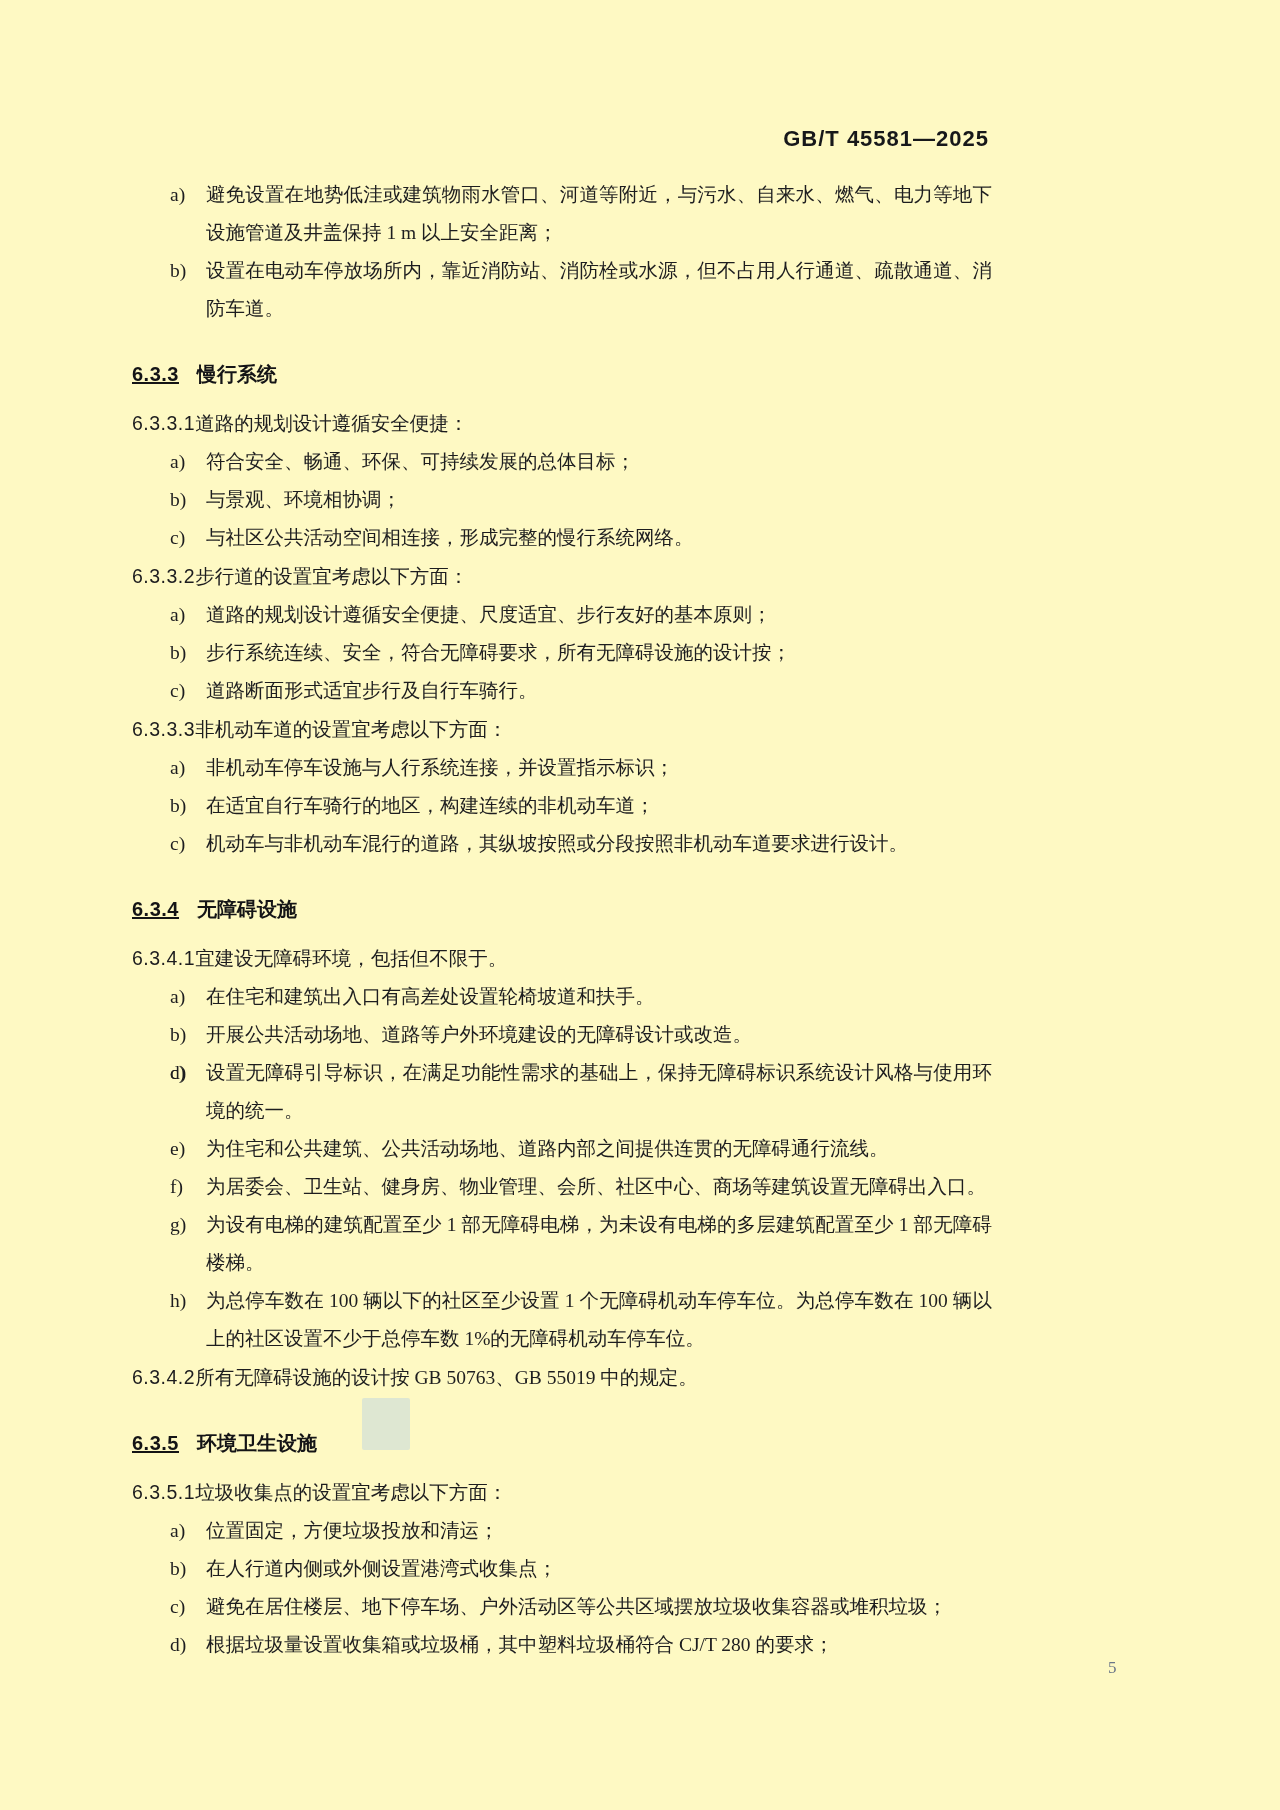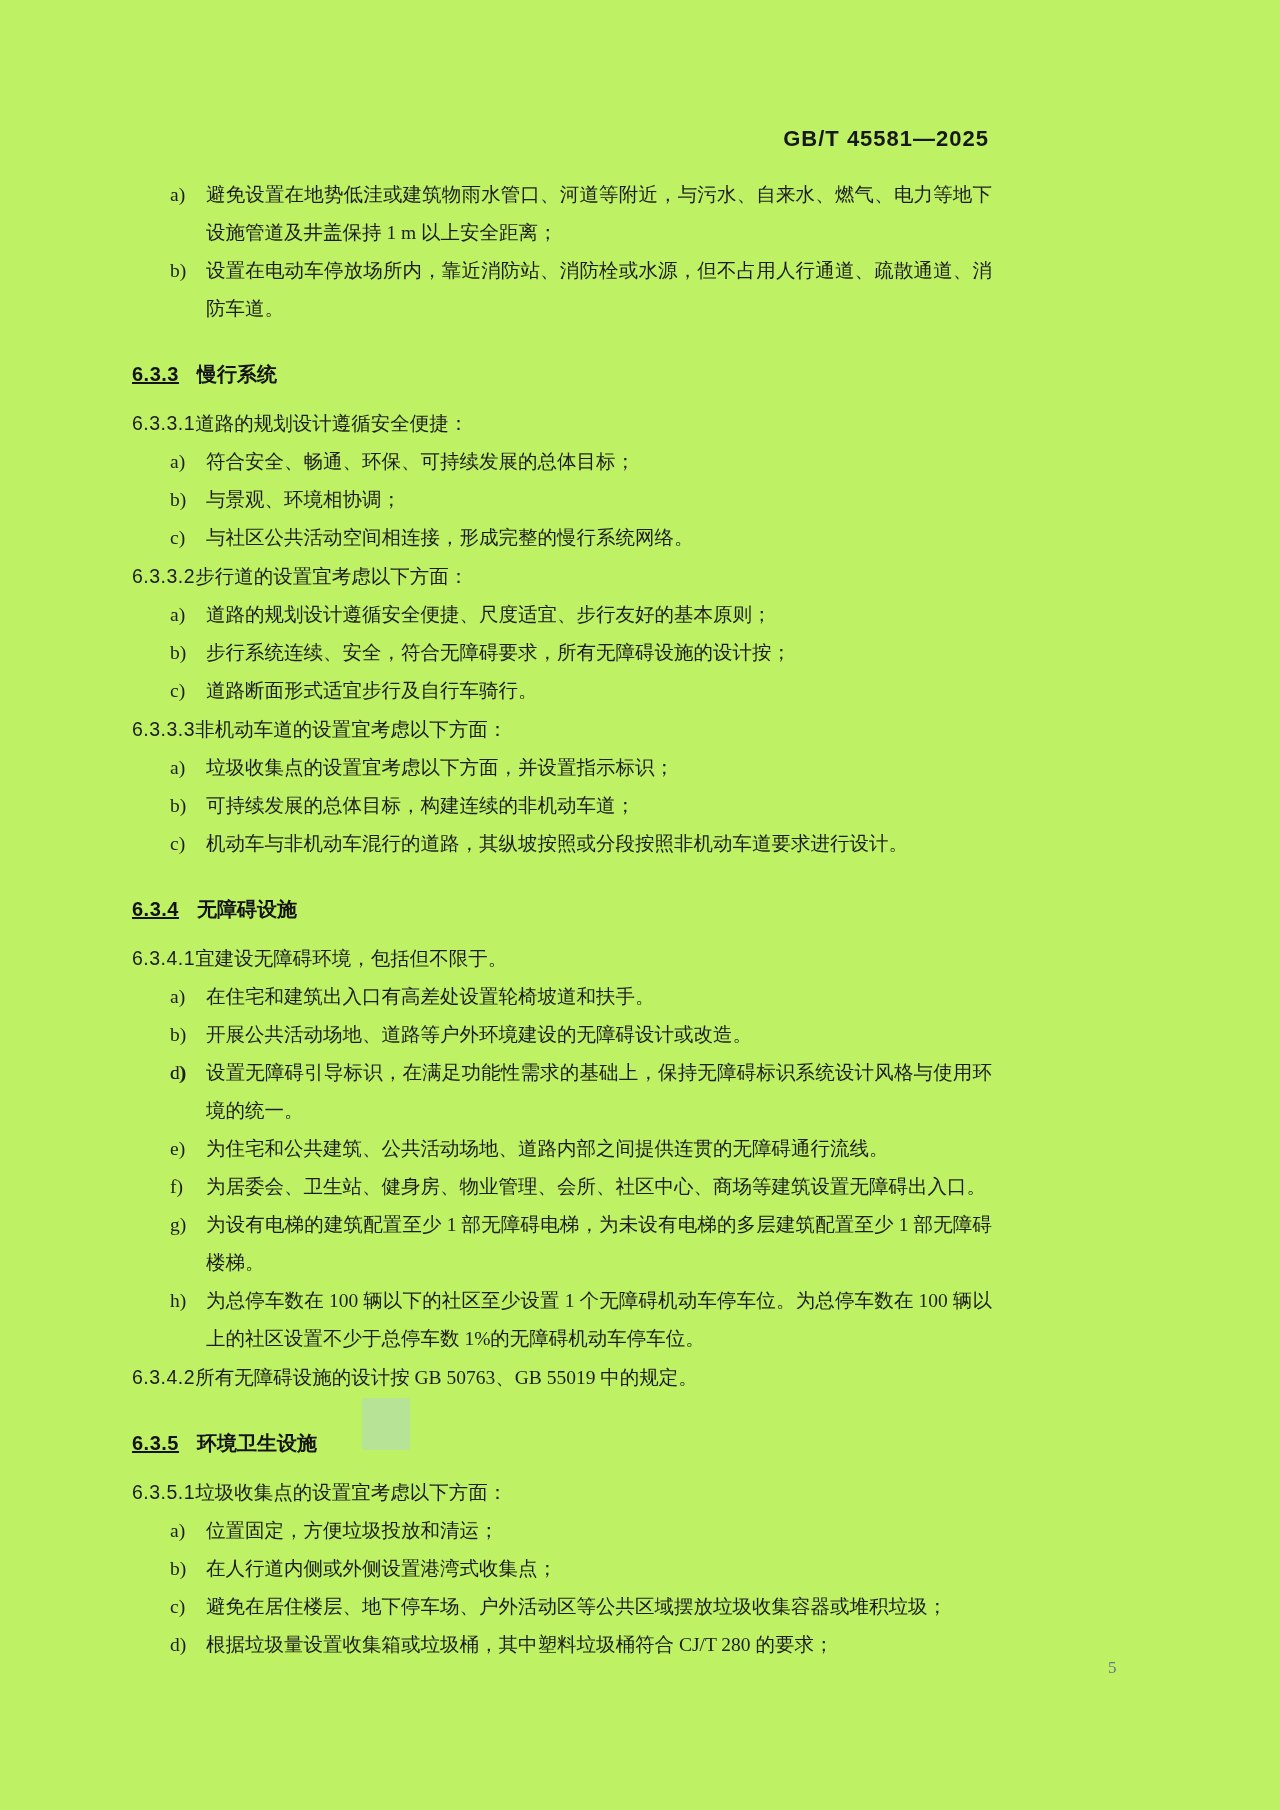--- a/index.html
+++ b/index.html
@@ -5,21 +5,21 @@
   html, body {
     margin: 0;
     padding: 0;
     background: #e8e8e8;
   }
   .page {
     position: relative;
     width: 1280px;
     height: 1810px;
     margin: 0 auto;
-    background: #bef264;
+    background: #fef9c3;
     overflow: hidden;
     font-family: "Liberation Serif", "DejaVu Serif", serif;
     color: #1d1d1f;
   }
   .doc-number {
     position: absolute;
     top: 126px;
     right: 291px;
     font-family: "Liberation Sans", "DejaVu Sans", sans-serif;
     font-weight: bold;
@@ -95,22 +95,22 @@
       <div class="heading"><span class="num">6.3.3</span><span class="ttl">慢行系统</span></div>
       <div class="clause"><span class="num">6.3.3.1</span><span>道路的规划设计遵循安全便捷：</span></div>
       <div class="item"><span class="letter">a)</span><span>符合安全、畅通、环保、可持续发展的总体目标；</span></div>
       <div class="item"><span class="letter">b)</span><span>与景观、环境相协调；</span></div>
       <div class="item"><span class="letter">c)</span><span>与社区公共活动空间相连接，形成完整的慢行系统网络。</span></div>
       <div class="clause"><span class="num">6.3.3.2</span><span>步行道的设置宜考虑以下方面：</span></div>
       <div class="item"><span class="letter">a)</span><span>道路的规划设计遵循安全便捷、尺度适宜、步行友好的基本原则；</span></div>
       <div class="item"><span class="letter">b)</span><span>步行系统连续、安全，符合无障碍要求，所有无障碍设施的设计按；</span></div>
       <div class="item"><span class="letter">c)</span><span>道路断面形式适宜步行及自行车骑行。</span></div>
       <div class="clause"><span class="num">6.3.3.3</span><span>非机动车道的设置宜考虑以下方面：</span></div>
-      <div class="item"><span class="letter">a)</span><span>垃圾收集点的设置宜考虑以下方面，并设置指示标识；</span></div>
-      <div class="item"><span class="letter">b)</span><span>可持续发展的总体目标，构建连续的非机动车道；</span></div>
+      <div class="item"><span class="letter">a)</span><span>非机动车停车设施与人行系统连接，并设置指示标识；</span></div>
+      <div class="item"><span class="letter">b)</span><span>在适宜自行车骑行的地区，构建连续的非机动车道；</span></div>
       <div class="item"><span class="letter">c)</span><span>机动车与非机动车混行的道路，其纵坡按照或分段按照非机动车道要求进行设计。</span></div>
       <div class="heading"><span class="num">6.3.4</span><span class="ttl">无障碍设施</span></div>
       <div class="clause"><span class="num">6.3.4.1</span><span>宜建设无障碍环境，包括但不限于。</span></div>
       <div class="item"><span class="letter">a)</span><span>在住宅和建筑出入口有高差处设置轮椅坡道和扶手。</span></div>
       <div class="item"><span class="letter">b)</span><span>开展公共活动场地、道路等户外环境建设的无障碍设计或改造。</span></div>
       <div class="item"><span class="letter">c)</span></div>
       <div class="item"><span class="letter">d)</span><span>设置无障碍引导标识，在满足功能性需求的基础上，保持无障碍标识系统设计风格与使用环境的统一。</span></div>
       <div class="item"><span class="letter">e)</span><span>为住宅和公共建筑、公共活动场地、道路内部之间提供连贯的无障碍通行流线。</span></div>
       <div class="item"><span class="letter">f)</span><span>为居委会、卫生站、健身房、物业管理、会所、社区中心、商场等建筑设置无障碍出入口。</span></div>
       <div class="item"><span class="letter">g)</span><span>为设有电梯的建筑配置至少 1 部无障碍电梯，为未设有电梯的多层建筑配置至少 1 部无障碍楼梯。</span></div>

